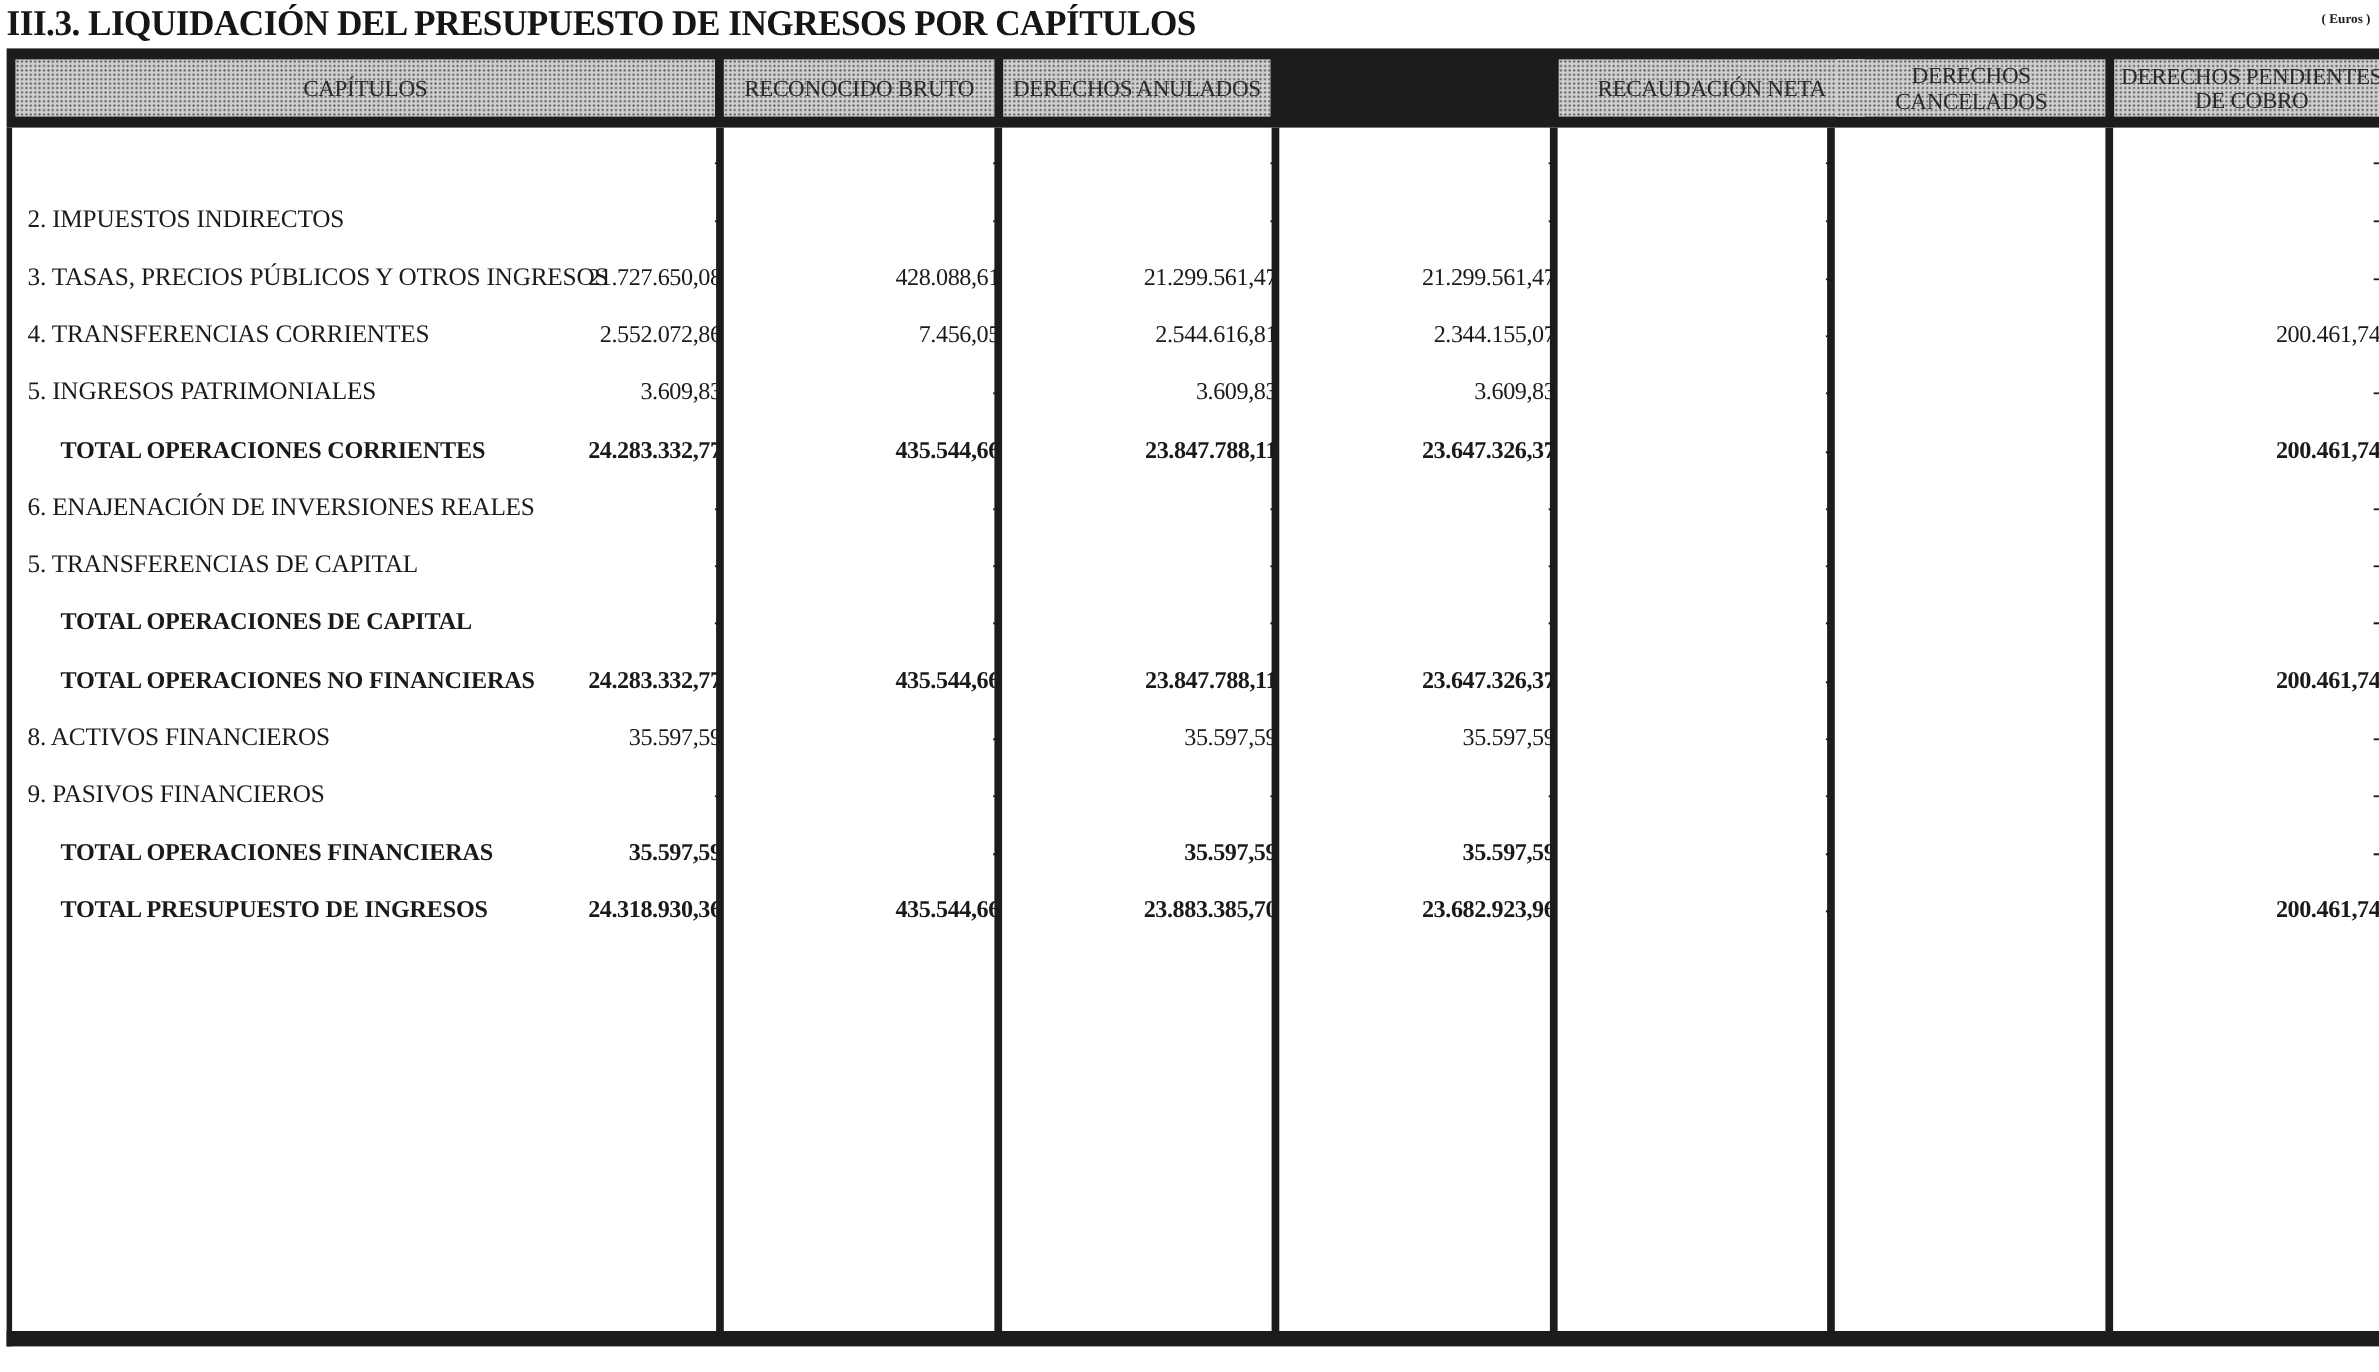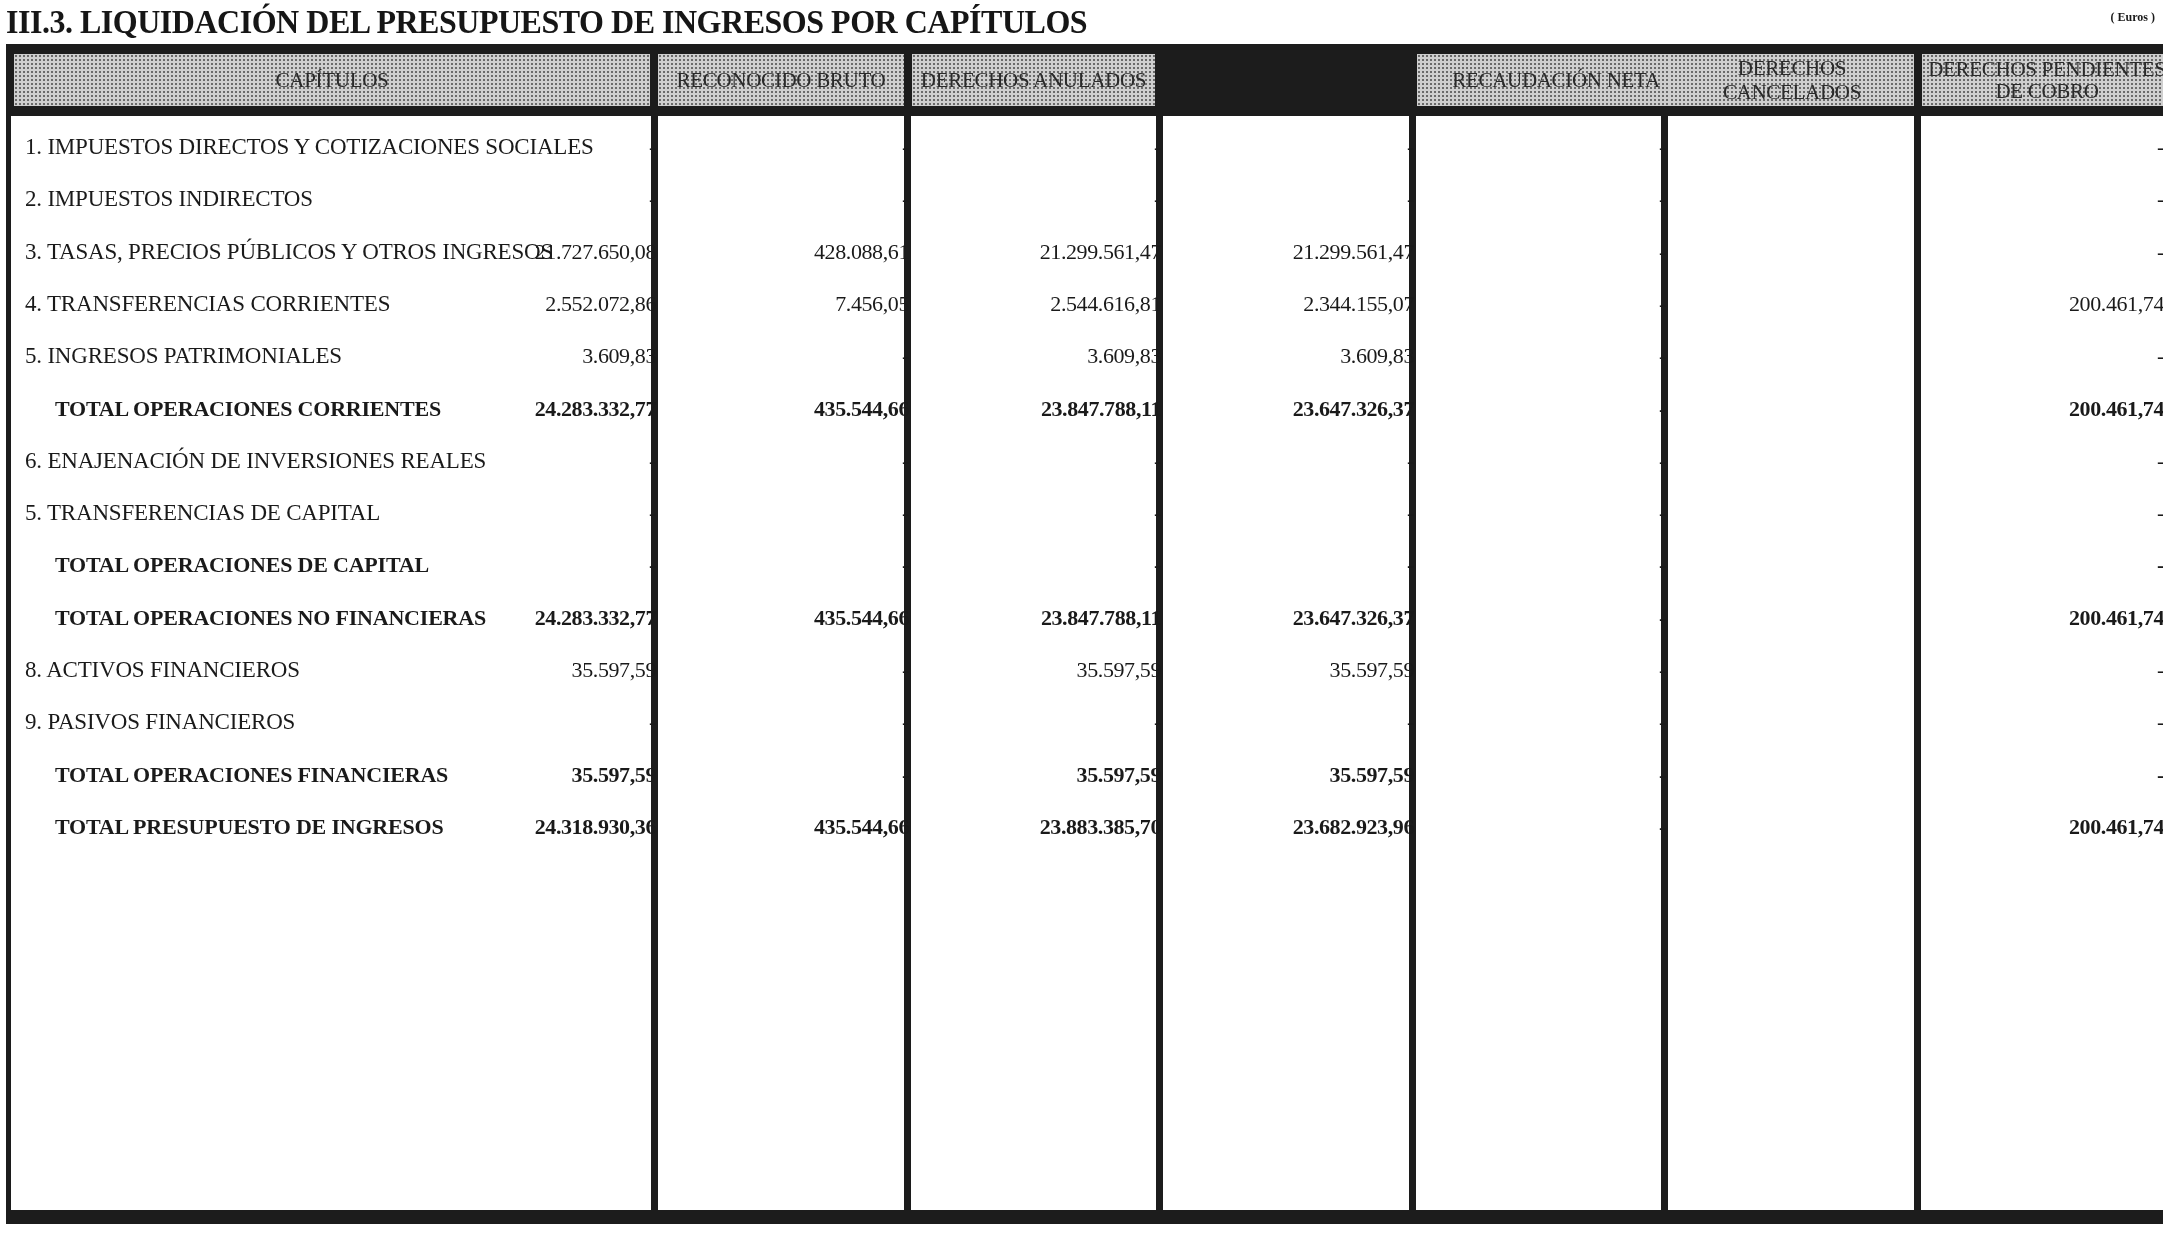--- a/index.html
+++ b/index.html
@@ -45,21 +45,20 @@
   <div class="body">
     <div class="vline" style="left:640px;"></div>
     <div class="vline" style="left:893px;"></div>
     <div class="vline" style="left:1145px;"></div>
     <div class="vline" style="left:1398px;"></div>
     <div class="vline" style="left:1650px;"></div>
     <div class="vline" style="left:1903px;"></div>
 
     <div id="rows">
         <div class="row" style="top: 8px;">
-    <span class="label">1. IMPUESTOS DIRECTOS Y COTIZACIONES SOCIALES</span>
     <span class="num" style="right:1520px;">-</span>
     <span class="num" style="right:1267px;">-</span>
     <span class="num" style="right:1015px;">-</span>
     <span class="num" style="right:762px;">-</span>
     <span class="num" style="right:510px;">-</span>
     <span class="num" style="right:12px;">-</span>
   </div>
         <div class="row" style="top: 60.3px;">
     <span class="label">2. IMPUESTOS INDIRECTOS</span>
     <span class="num" style="right:1520px;">-</span>

